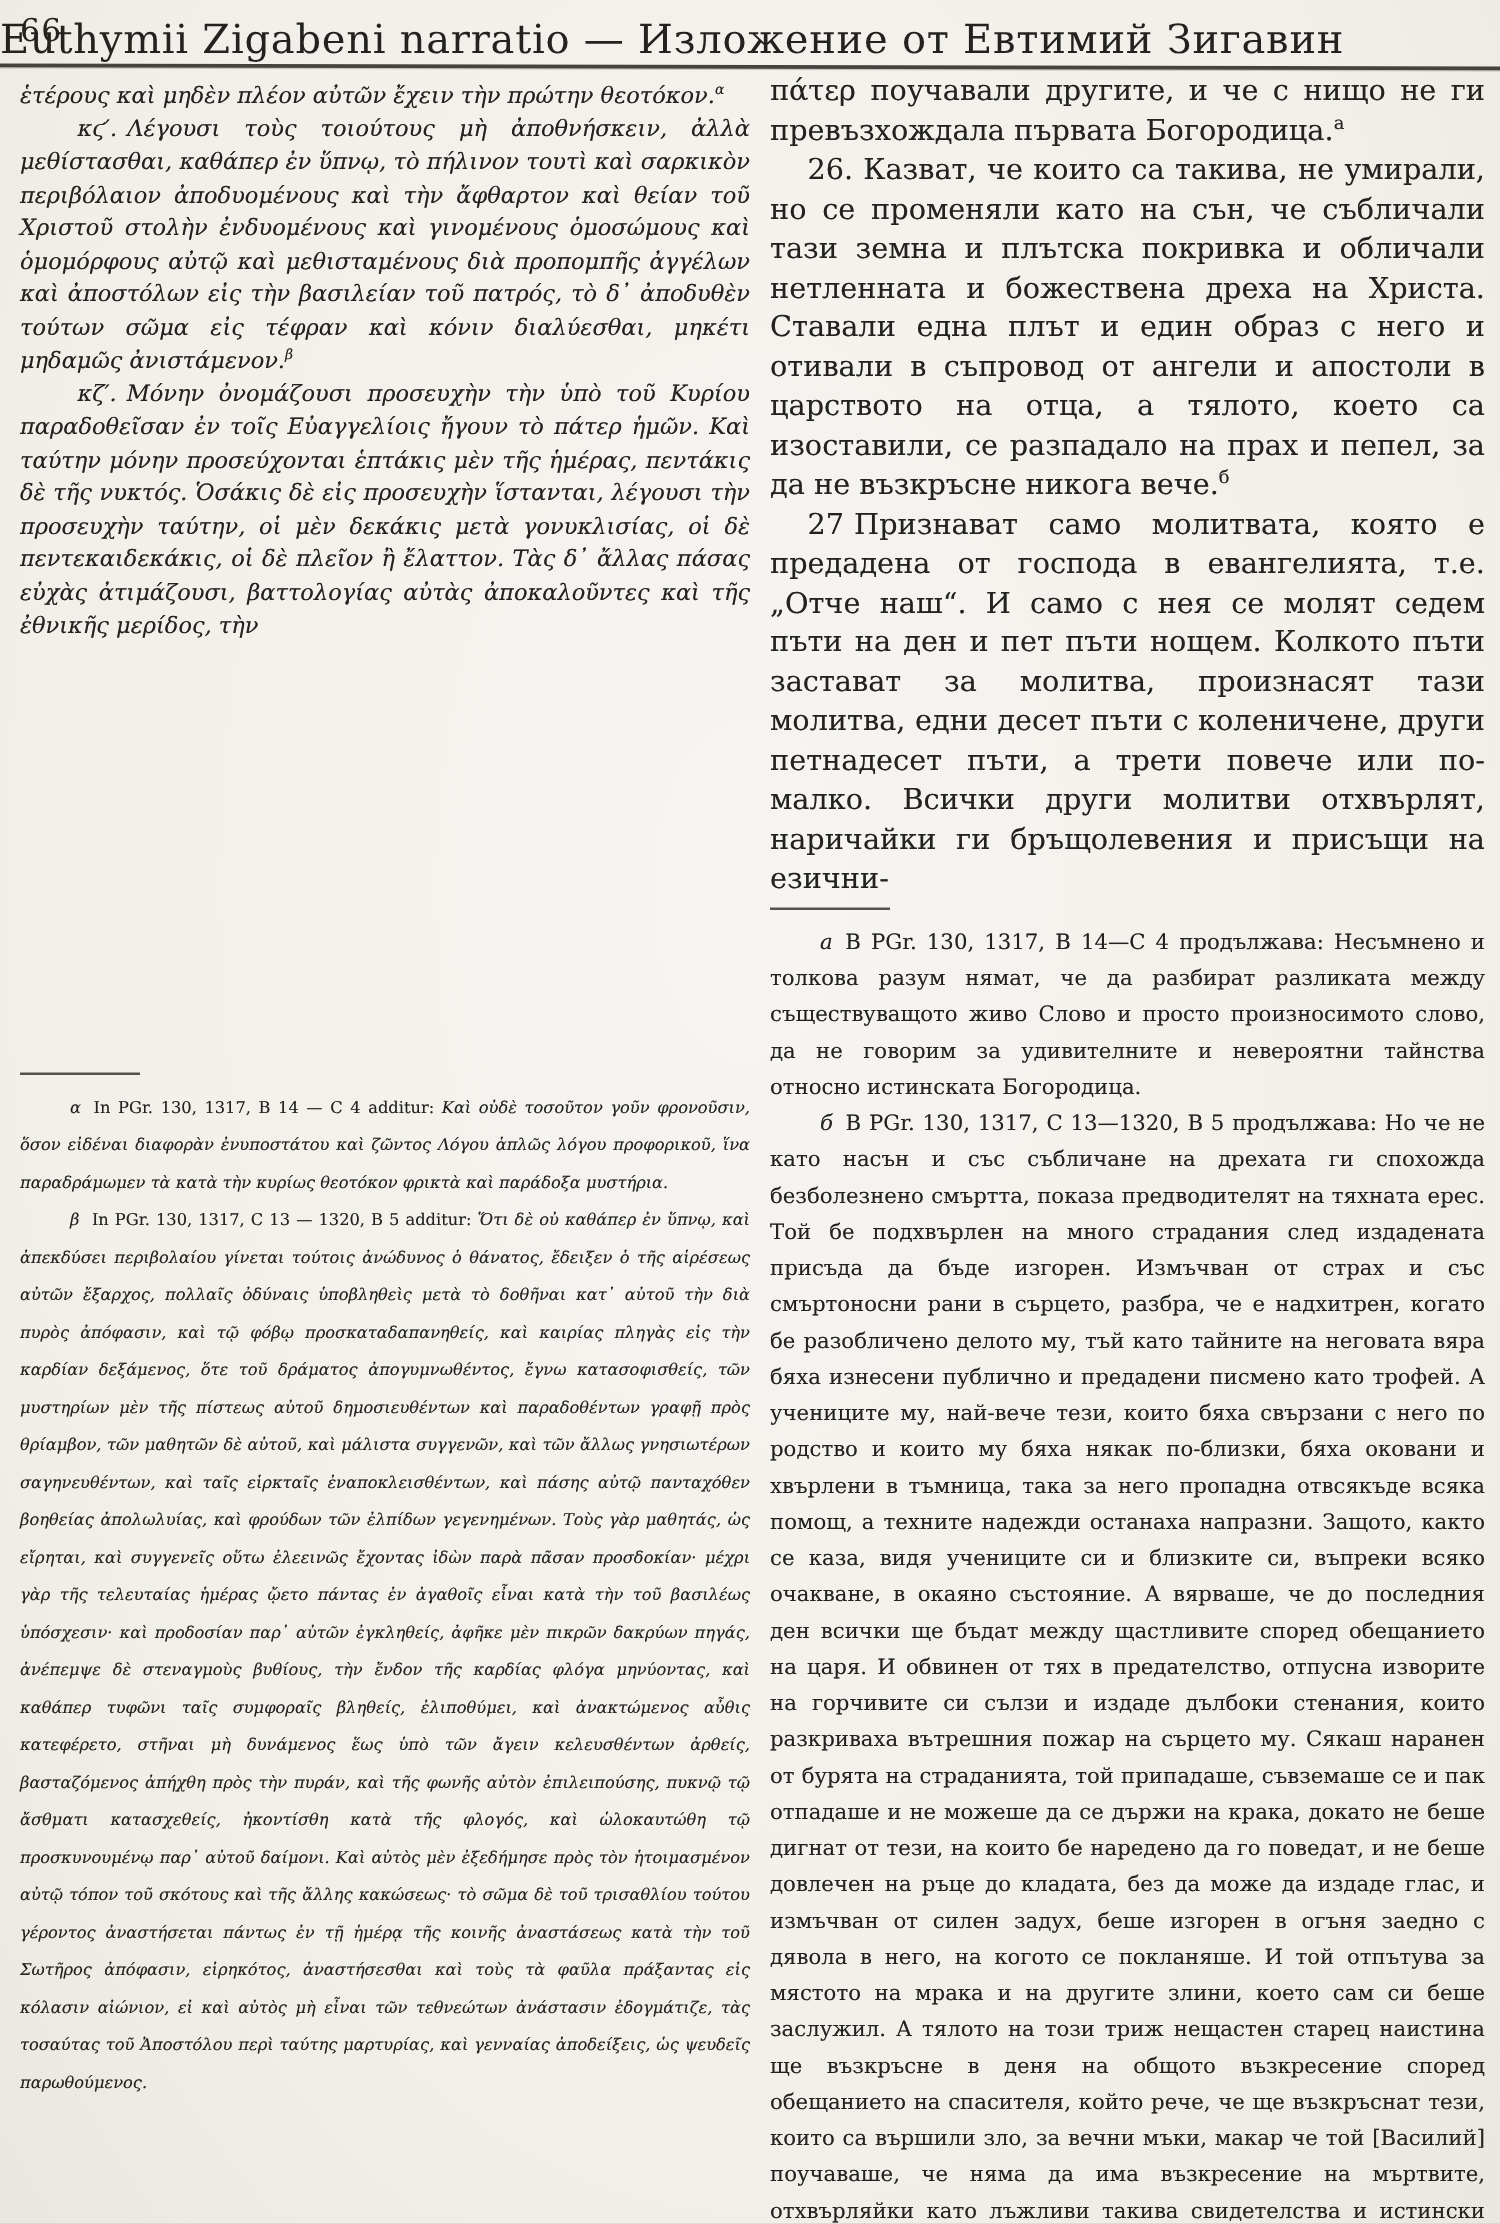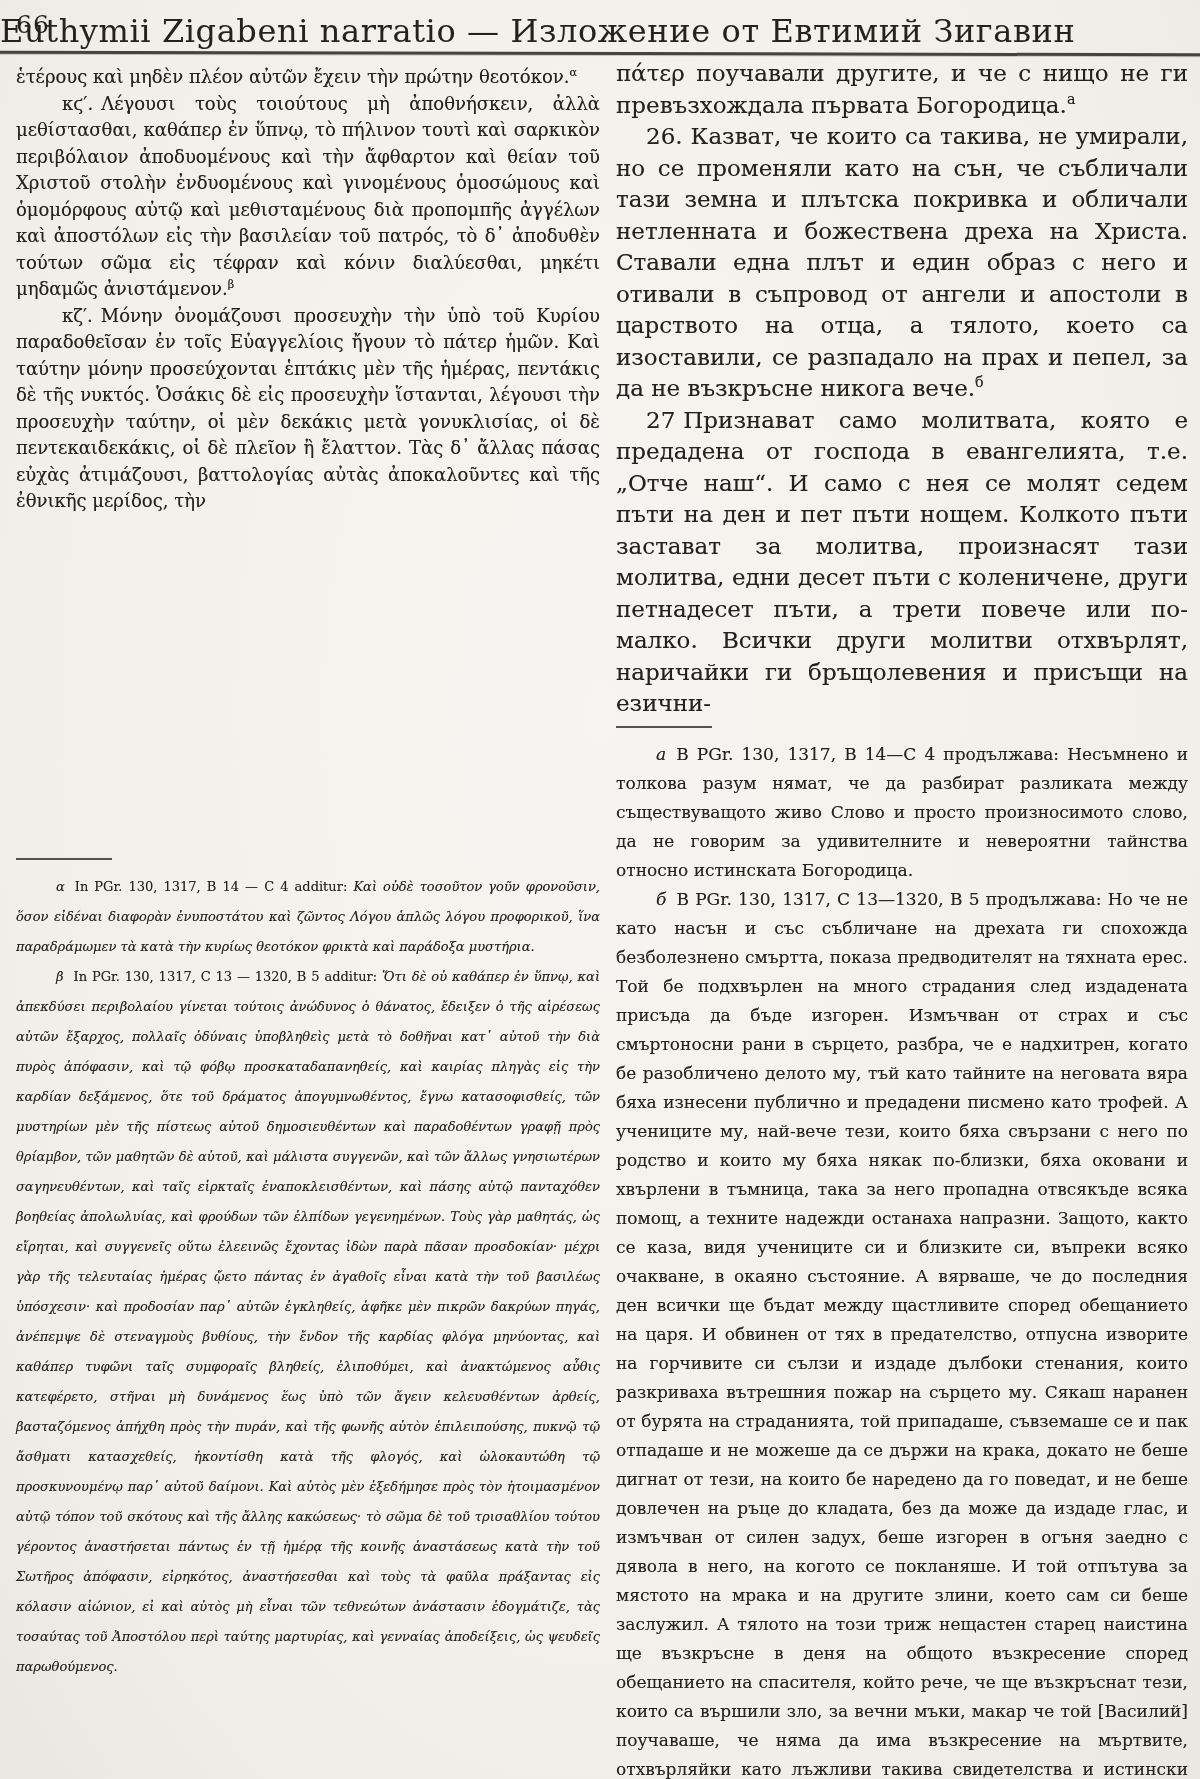--- a/index.html
+++ b/index.html
@@ -28,20 +28,21 @@
     height: 3px; background: #45433e;
     transform: rotate(0.12deg);
     box-shadow: 0 1px 0 rgba(69,67,62,.25);
   }
   
   .col-left  { position: absolute; left: 16px;  top: 64px; width: 584px; }
   .col-right { position: absolute; left: 616px; top: 58px; width: 572px; }
 
   p { margin: 0; }
   .greek {
+    font-style: italic;
     font-size: 18px; line-height: 26.5px;
     text-align: justify;
     text-shadow: 0 0 0.5px rgba(35,34,30,.45);
   }
   .greek.indent { text-indent: 46px; }
   .bg {
     font-size: 23px; line-height: 31.5px;
     text-align: justify;
     text-shadow: 0 0 0.5px rgba(35,34,30,.4);
   }

